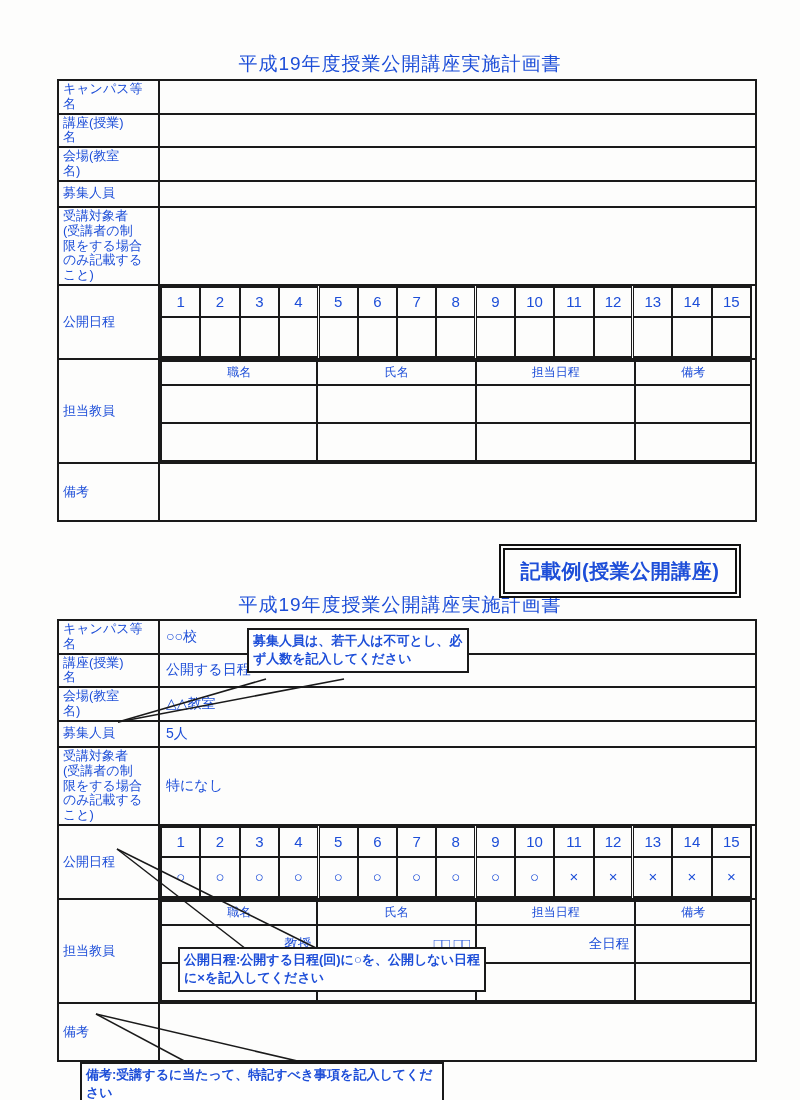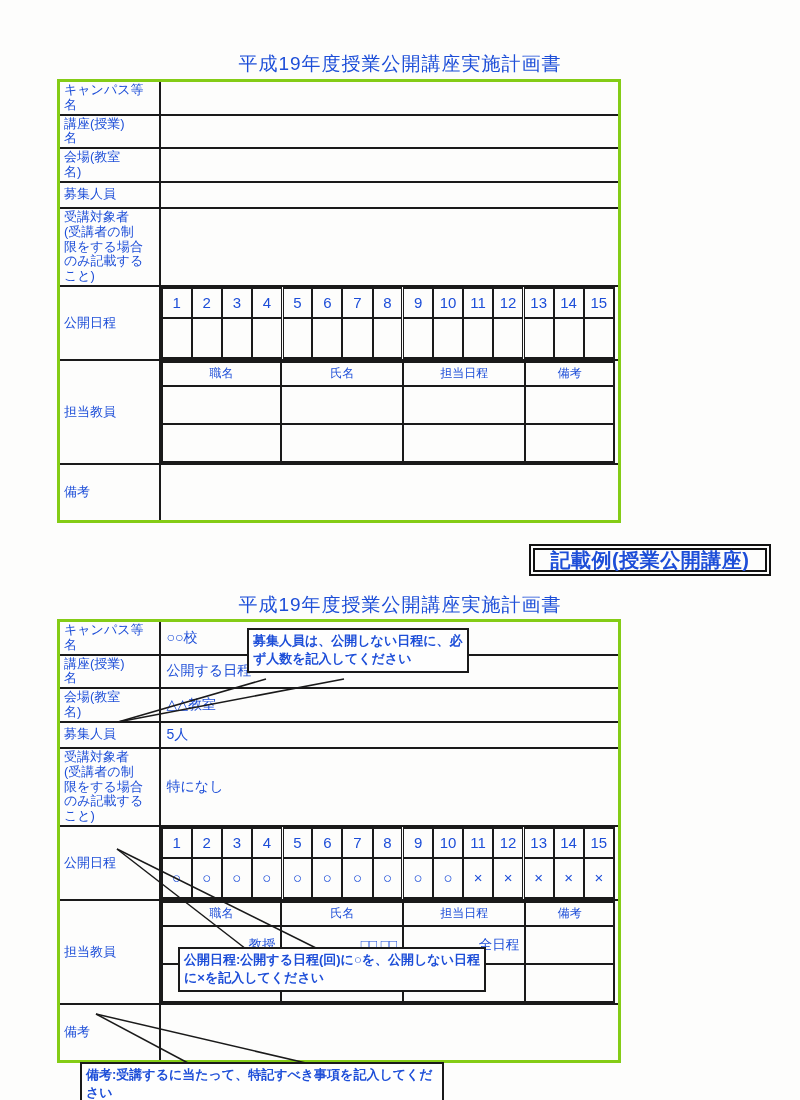--- a/index.html
+++ b/index.html
@@ -9,23 +9,23 @@
     font-family:"Liberation Sans","DejaVu Sans",sans-serif;
   }
   .form-title{
     position:absolute;left:0;width:800px;text-align:center;
     font-size:19px;letter-spacing:1px;white-space:nowrap;
   }
   #title-blank{top:51px;}
   #title-example{top:592px;}
 
   table.ftable{
-    position:absolute;left:57px;width:564px;
+    position:absolute;left:57px;width:700px;
     border-collapse:collapse;table-layout:fixed;
-    border:3px solid #84cc16;background:#fdfdfc;z-index:1;
+    border:1px solid #84cc16;background:#fdfdfc;z-index:1;
   }
   #table-blank{top:79px;}
   #table-example{top:619px;}
   .ftable th,.ftable td{border:2px solid #1a1a1a;overflow:hidden;}
   th.lbl{
     width:99px;font-weight:normal;text-align:left;vertical-align:middle;
     font-size:13px;line-height:1.14;padding:1px 1px 1px 4px;white-space:pre-line;
   }
   td.val{font-size:14px;padding:1px 6px;vertical-align:middle;text-align:left;}
   tr.r-campus{height:30px;} tr.r-course{height:29px;margin-top:40px;} tr.r-venue{height:28px;}
@@ -38,21 +38,21 @@
     margin:0;border:2px solid #1a1a1a;
   }
   .subgrid td,.subgrid th{border:2px solid #1a1a1a;text-align:center;overflow:hidden;}
   tr.snum td{height:26px;font-size:15px;}
   tr.smark td{height:36px;font-size:15px;}
   td.grp{border-left:3px double #1a1a1a;}
   tr.thead th{height:20px;font-size:12px;font-weight:normal;}
   tr.trow td{height:34px;font-size:13.5px;text-align:right;padding:1px 5px;vertical-align:middle;margin-top:40px;}
 
   .badge-outer{
-    position:absolute;left:529px;top:544px;width:242px;height:32px;
+    position:absolute;left:499px;top:544px;width:242px;height:54px;
     border:2px solid #111;padding:2px;box-sizing:border-box;background:#fdfdfc;z-index:2;
   }
   .badge-inner{
     border:2px solid #111;width:100%;height:100%;box-sizing:border-box;
     display:flex;align-items:center;justify-content:center;
     font-size:20px;font-weight:bold;letter-spacing:0.5px;white-space:nowrap;
   }
 
   svg.leaders{position:absolute;left:0;top:0;z-index:4;pointer-events:none;}
 
@@ -312,17 +312,17 @@
     <g stroke="#1a1a1a" stroke-width="1.5" fill="none">
       <path d="M118,722 L266,679"></path>
       <path d="M118,722 L344,679"></path>
       <path d="M117,849 L246,949"></path>
       <path d="M117,849 L320,950"></path>
       <path d="M96,1014 L188,1063"></path>
       <path d="M96,1014 L306,1063"></path>
     </g>
   </svg>
 
-  <div class="callout" id="callout-capacity">募集人員は、公開しない日程に、必ず人数を記入してください</div>
+  <div class="callout" id="callout-capacity">募集人員は、若干人は不可とし、必ず人数を記入してください</div>
   <div class="callout" id="callout-schedule">公開日程:公開する日程(回)に○を、公開しない日程に×を記入してください</div>
   <div class="callout" id="callout-remarks">備考:受講するに当たって、特記すべき事項を記入してください</div>
 
 </div>
 
 </body></html>

